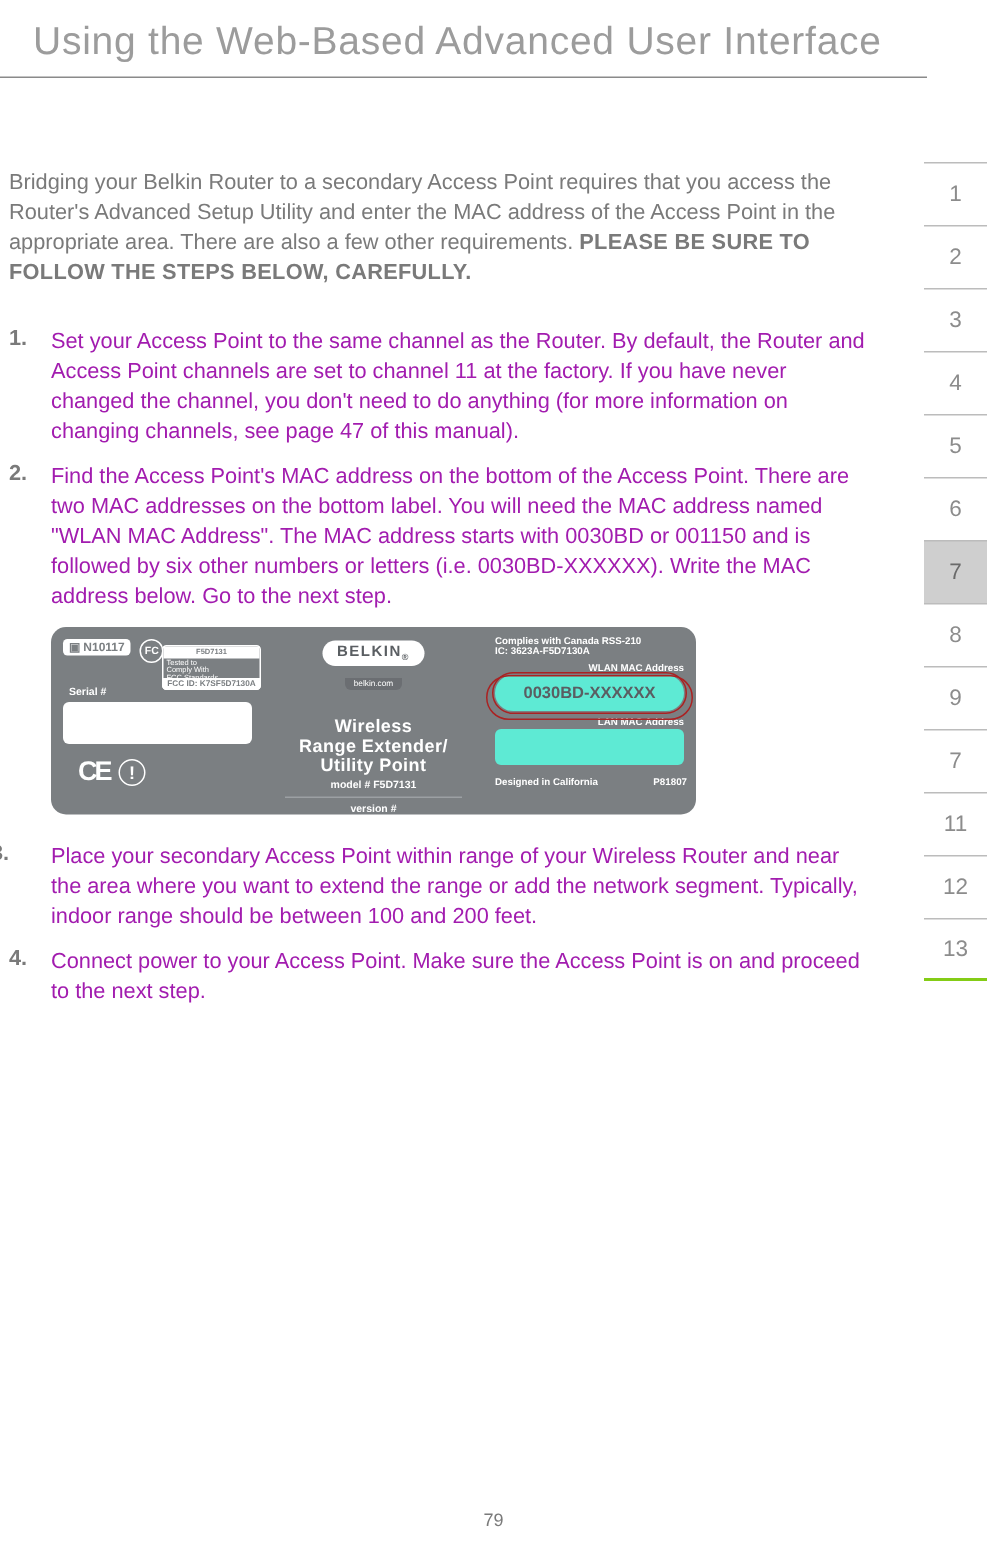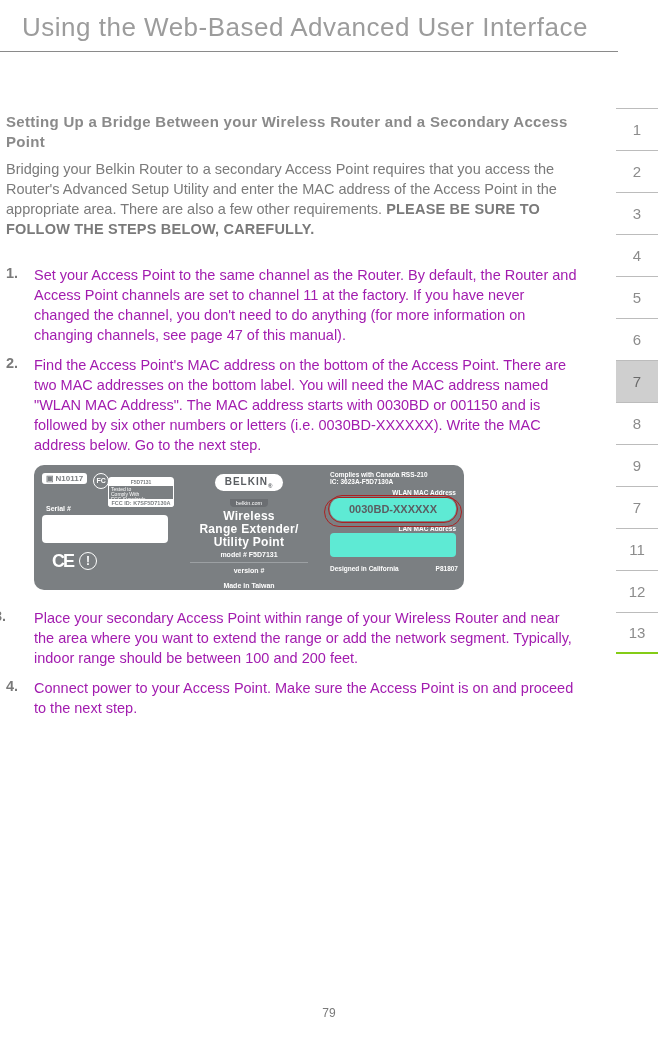--- a/index.html
+++ b/index.html
@@ -124,21 +124,21 @@
     .ce { font-size: 18px; font-weight: bold; letter-spacing: -2px; font-family: Arial; }
     .excl { width: 18px; height: 18px; border: 1.5px solid #fff; border-radius: 50%; display: flex; align-items:center; justify-content:center; font-size: 12px; font-weight: bold;}
 
     .lg-mid { position: absolute; left: 150px; top: 6px; width: 130px; text-align: center; }
     .belkin-pill {
       background: #fff; color: #5a5e62; font-weight: bold;
       border-radius: 9px; padding: 2px 10px; font-size: 10px; letter-spacing: 1px;
       display: inline-block;
     }
     .belkin-site { font-size: 5.5px; background: #6b6e72; color: #fff; display:inline-block; padding:1px 6px; border-radius: 0 0 4px 4px; margin-top:-1px;}
-    .mid-title { font-size: 12px; font-weight: bold; margin-top: 1px; line-height: 1.1; font-family: "Arial Narrow", Arial; letter-spacing: 0.3px;}
+    .mid-title { font-size: 12px; font-weight: bold; margin-top: 16px; line-height: 1.1; font-family: "Arial Narrow", Arial; letter-spacing: 0.3px;}
     .mid-model { font-size: 7px; font-weight: bold; margin-top: 2px; }
     .mid-sep { border-top: 1px solid #9ca0a3; margin: 4px 6px; }
     .mid-version { font-size: 7px; font-weight: bold; }
     .mid-taiwan { font-size: 7px; font-weight: bold; margin-top: 8px; }
 
     .lg-right { position: absolute; left: 296px; top: 6px; width: 128px; }
     .complies { font-size: 6.5px; font-weight: bold; line-height: 1.1; }
     .mac-lbl { font-size: 6.5px; font-weight: bold; text-align: right; margin: 4px 2px 1px 0; }
     .mac-box {
       background: #5eead4; border-radius: 4px; height: 24px; width: 126px;
@@ -187,21 +187,20 @@
     }
   </style>
 </head>
 <body>
 
 <div class="header-title">Using the Web-Based Advanced User Interface</div>
 <hr class="header-rule">
 
 <div class="main">
   <div class="content">
-    <div class="section-heading">Setting Up a Bridge Between your Wireless Router and a Secondary Access Point</div>
     <p class="intro">
       <span>Bridging your Belkin Router to a secondary Access Point requires that you access the Router's Advanced Setup Utility and enter the MAC address of the Access Point in the appropriate area. There are also a few other requirements. </span><span class="emph">PLEASE BE SURE TO FOLLOW THE STEPS BELOW, CAREFULLY.</span>
     </p>
 
     <ol class="steps">
       <li>
         <span class="num">1.</span>
         <span class="step-text">Set your Access Point to the same channel as the Router. By default, the Router and Access Point channels are set to channel 11 at the factory. If you have never changed the channel, you don't need to do anything (for more information on changing channels, see page 47 of this manual).</span>
       </li>
       <li>

